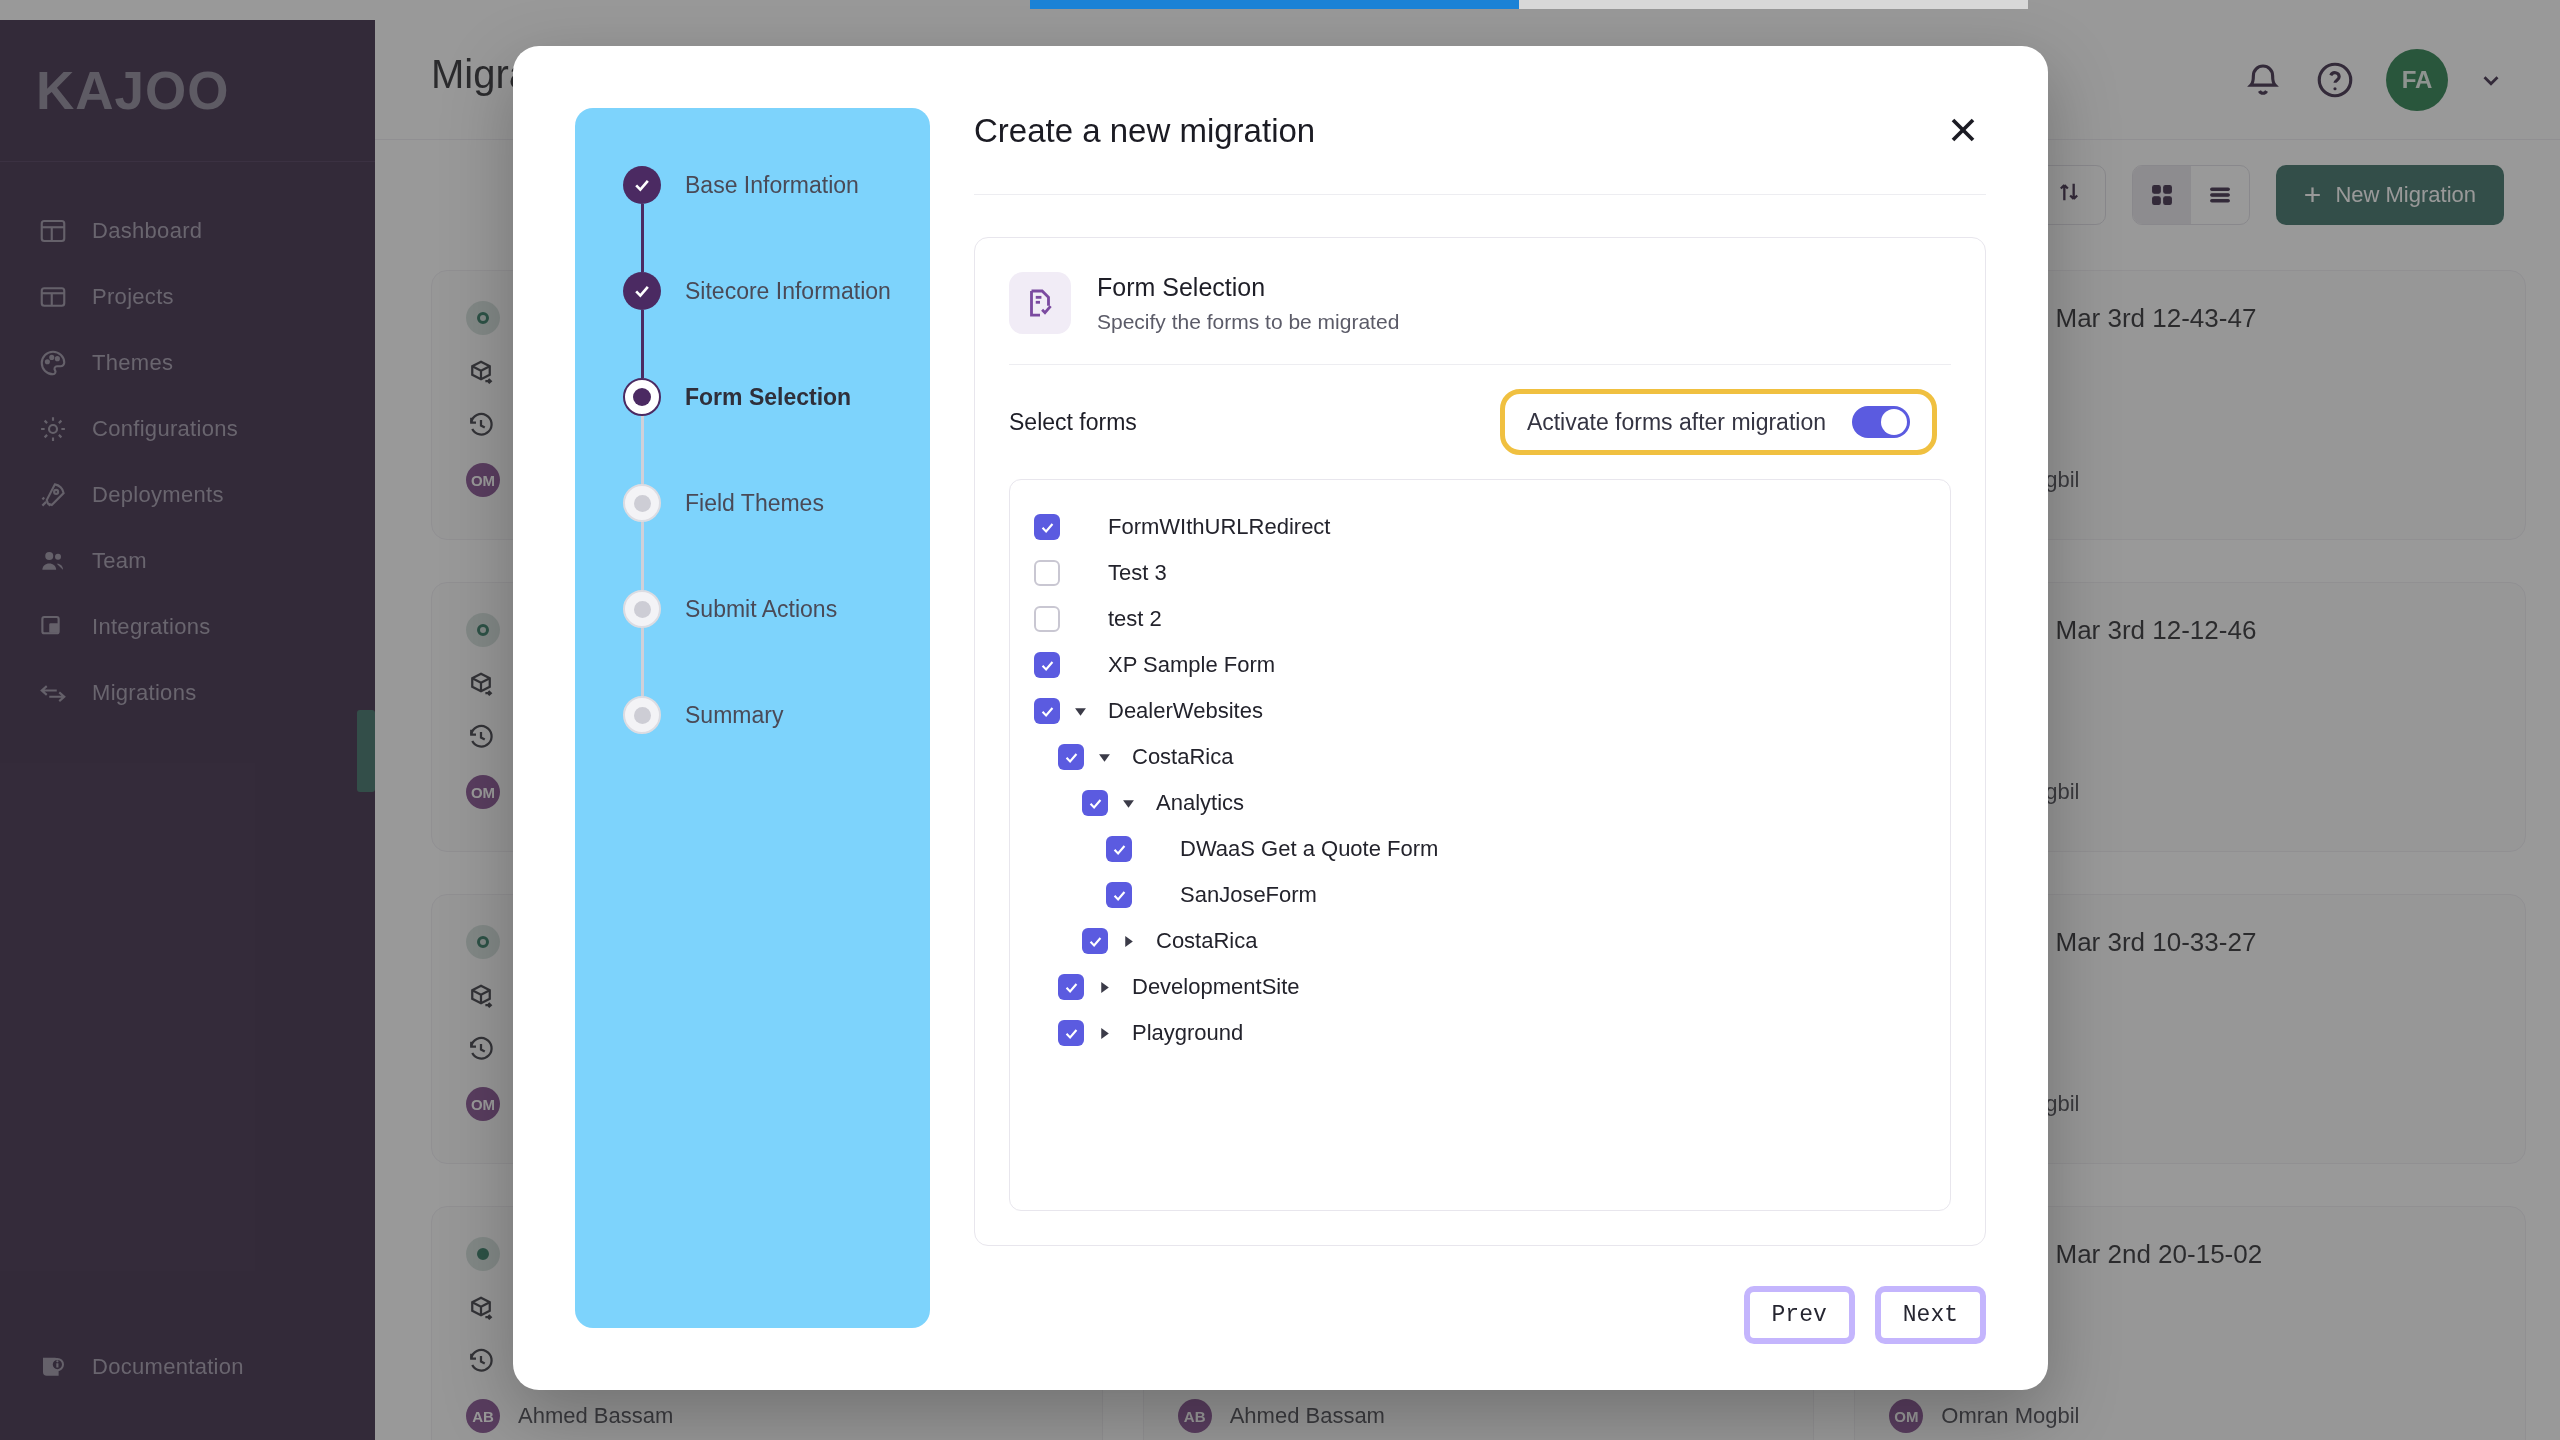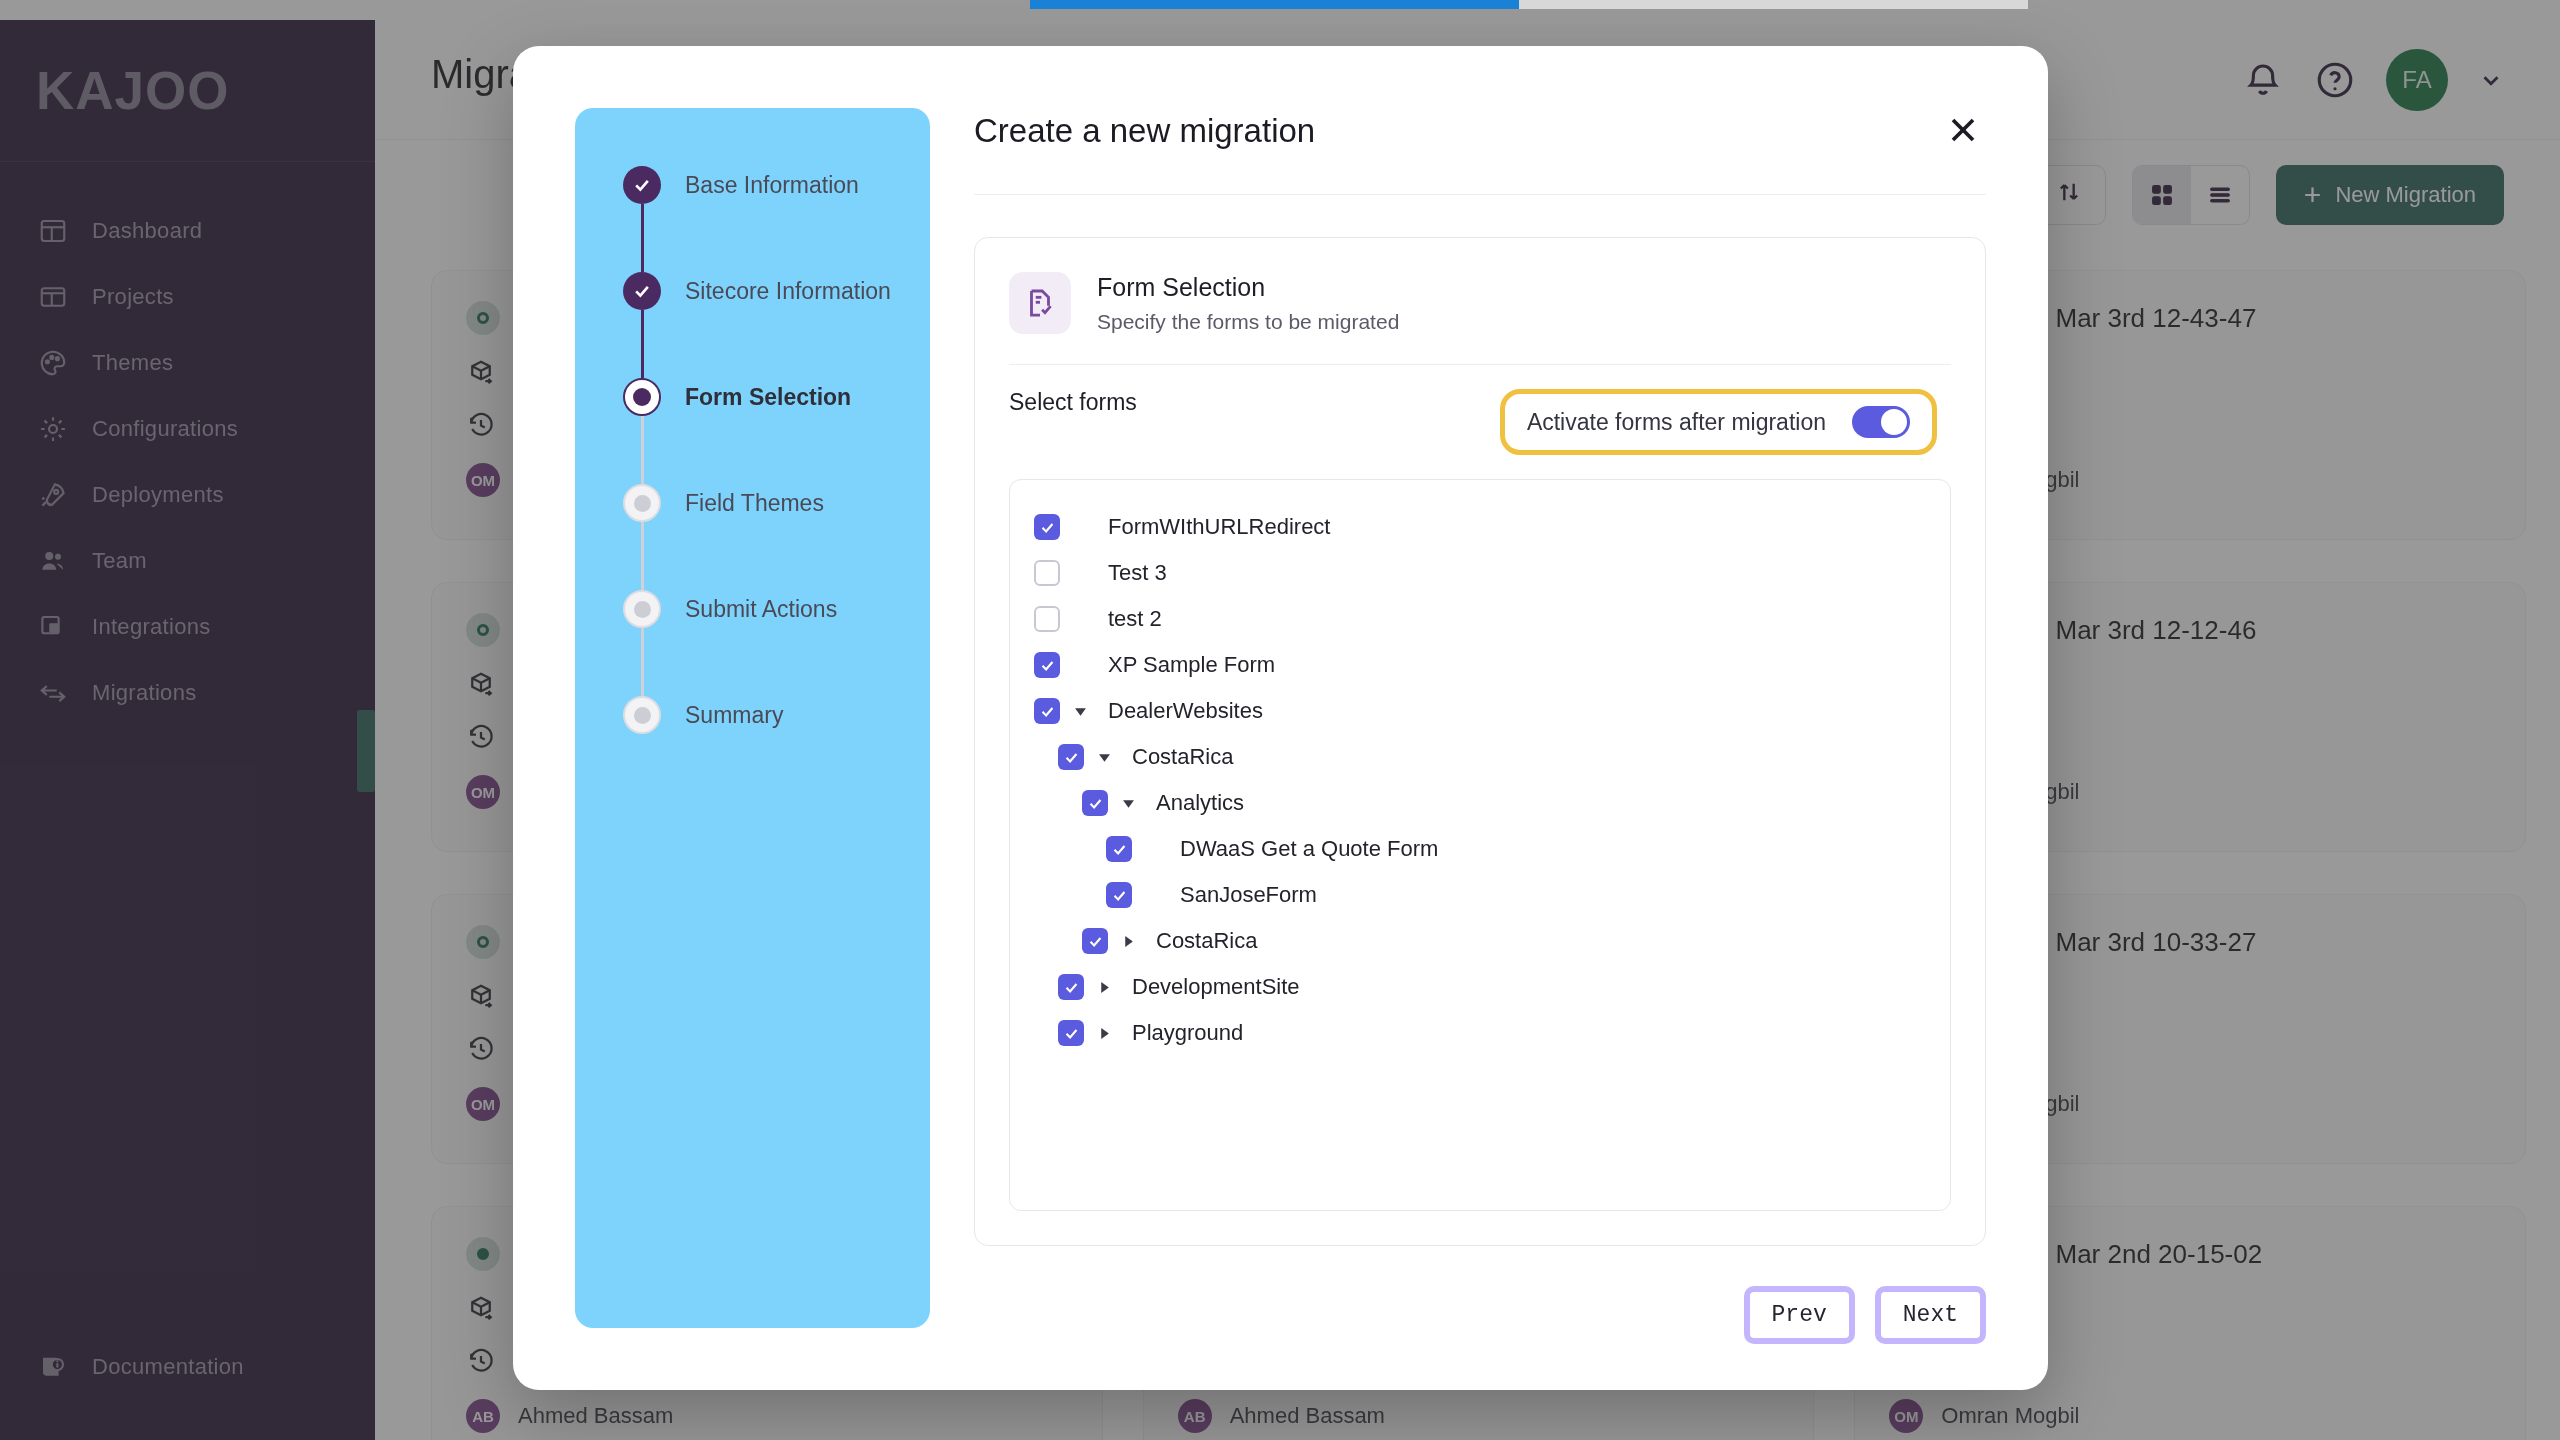--- a/index.html
+++ b/index.html
@@ -53,21 +53,21 @@
   
   #main { flex: 1; position: relative; background: #ffffff; overflow: hidden; }
   #topbar {
     height: 120px; display: flex; align-items: center; justify-content: flex-end;
     padding-right: 56px; gap: 30px; border-bottom: 1px solid #eceaf0;
   }
   .topbar-icon { width: 42px; height: 42px; }
   .topbar-icon svg { width: 42px; height: 42px; stroke: #2b1838; fill:none; stroke-width: 1.8;}
   #avatar {
     width: 62px; height: 62px; border-radius: 50%;
-    background: #16733d; color: #e7f2ea; font-size: 24px; font-weight: 400;
+    background: #16733d; color: #e7f2ea; font-size: 24px; font-weight: 700;
     display: flex; align-items: center; justify-content: center;
   }
   .chev { width: 26px; height: 26px; }
   .chev svg { width: 26px; height: 26px; stroke: #2b1838; fill:none; stroke-width: 2.6; }
 
   #subbar {
     height: 110px; display: flex; align-items: center; justify-content: flex-end;
     padding: 0 56px; gap: 26px;
   }
   #page-heading {
@@ -176,21 +176,21 @@
   #section-icon {
     width: 62px; height: 62px; border-radius: 14px; background: #f1ecf6;
     display: flex; align-items: center; justify-content: center; flex: 0 0 62px;
   }
   #section-icon svg { width: 34px; height: 34px; stroke: #7b4aa0; fill:none; stroke-width: 2; }
   #section-title { font-size: 25px; color: #1e1e27; margin-bottom: 8px; }
   #section-sub { font-size: 21px; color: #5b5b68; }
   .hr { height: 1px; background: #ededf1; margin: 0 34px; }
 
   #controls {
-    display: flex; justify-content: space-between;
+    display: flex; align-items: center; justify-content: space-between;
     padding: 24px 34px 18px;
   }
   #select-forms-label { font-size: 23px; color: #1e1e27; }
   #activate-wrap {
     border: 5px solid #f0c040; border-radius: 20px; background: #ffffff;
     padding: 12px 22px; display: flex; align-items: center; gap: 26px;
     margin-right: 14px;
   }
   #activate-label { font-size: 23px; color: #343442; }
   .switch {

